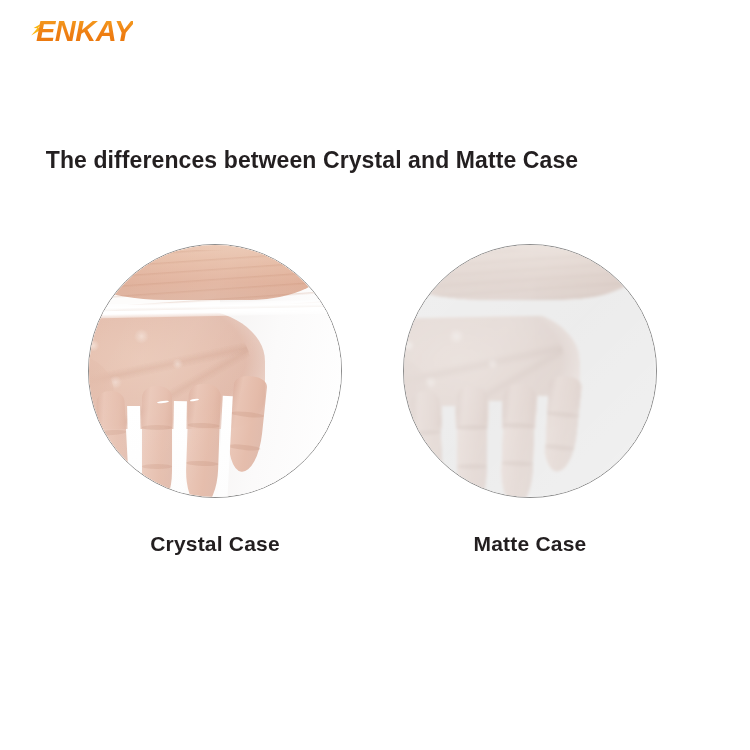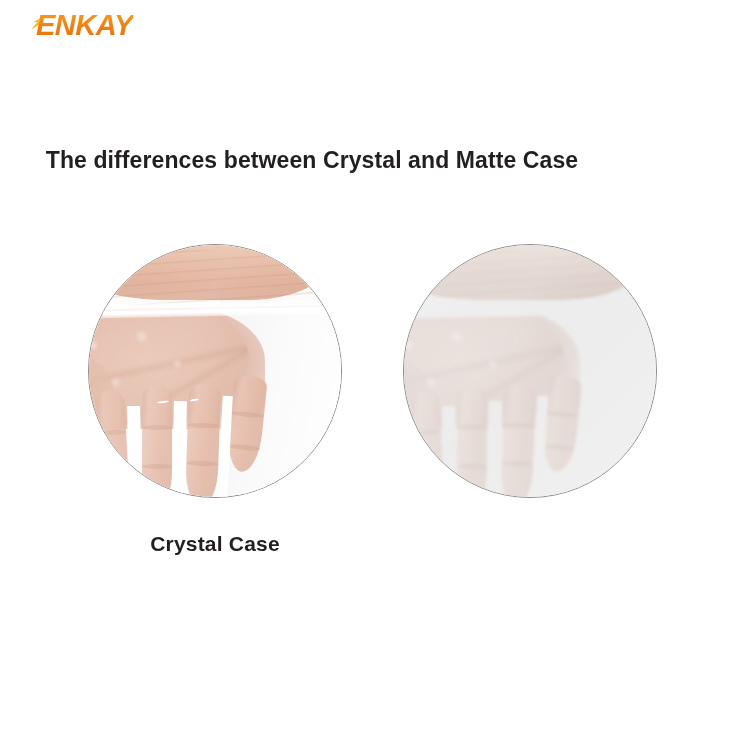--- a/index.html
+++ b/index.html
@@ -13,21 +13,21 @@
     background: #ffffff;
     font-family: "Liberation Sans", sans-serif;
     overflow: hidden;
     position: relative;
   }
 
   
   .brand {
     position: absolute;
     left: 30px;
-    top: 8px;
+    top: 14px;
     width: 150px;
     height: 34px;
     display: flex;
     align-items: center;
   }
   .brand-wordmark {
     position: relative;
     font-family: "Liberation Sans", sans-serif;
     font-weight: bold;
     font-style: italic;
@@ -377,15 +377,16 @@
         <div class="gap g2"></div>
         <div class="gap g3"></div>
 
         <div class="case-edge"></div>
         <div class="case-edge-hi"></div>
 
         <div class="sheen"></div>
       </div>
       <div class="frost"></div>
     </div>
+    <div class="case-label">Matte Case</div>
   </div>
 
 </div>
 
 </body></html>

